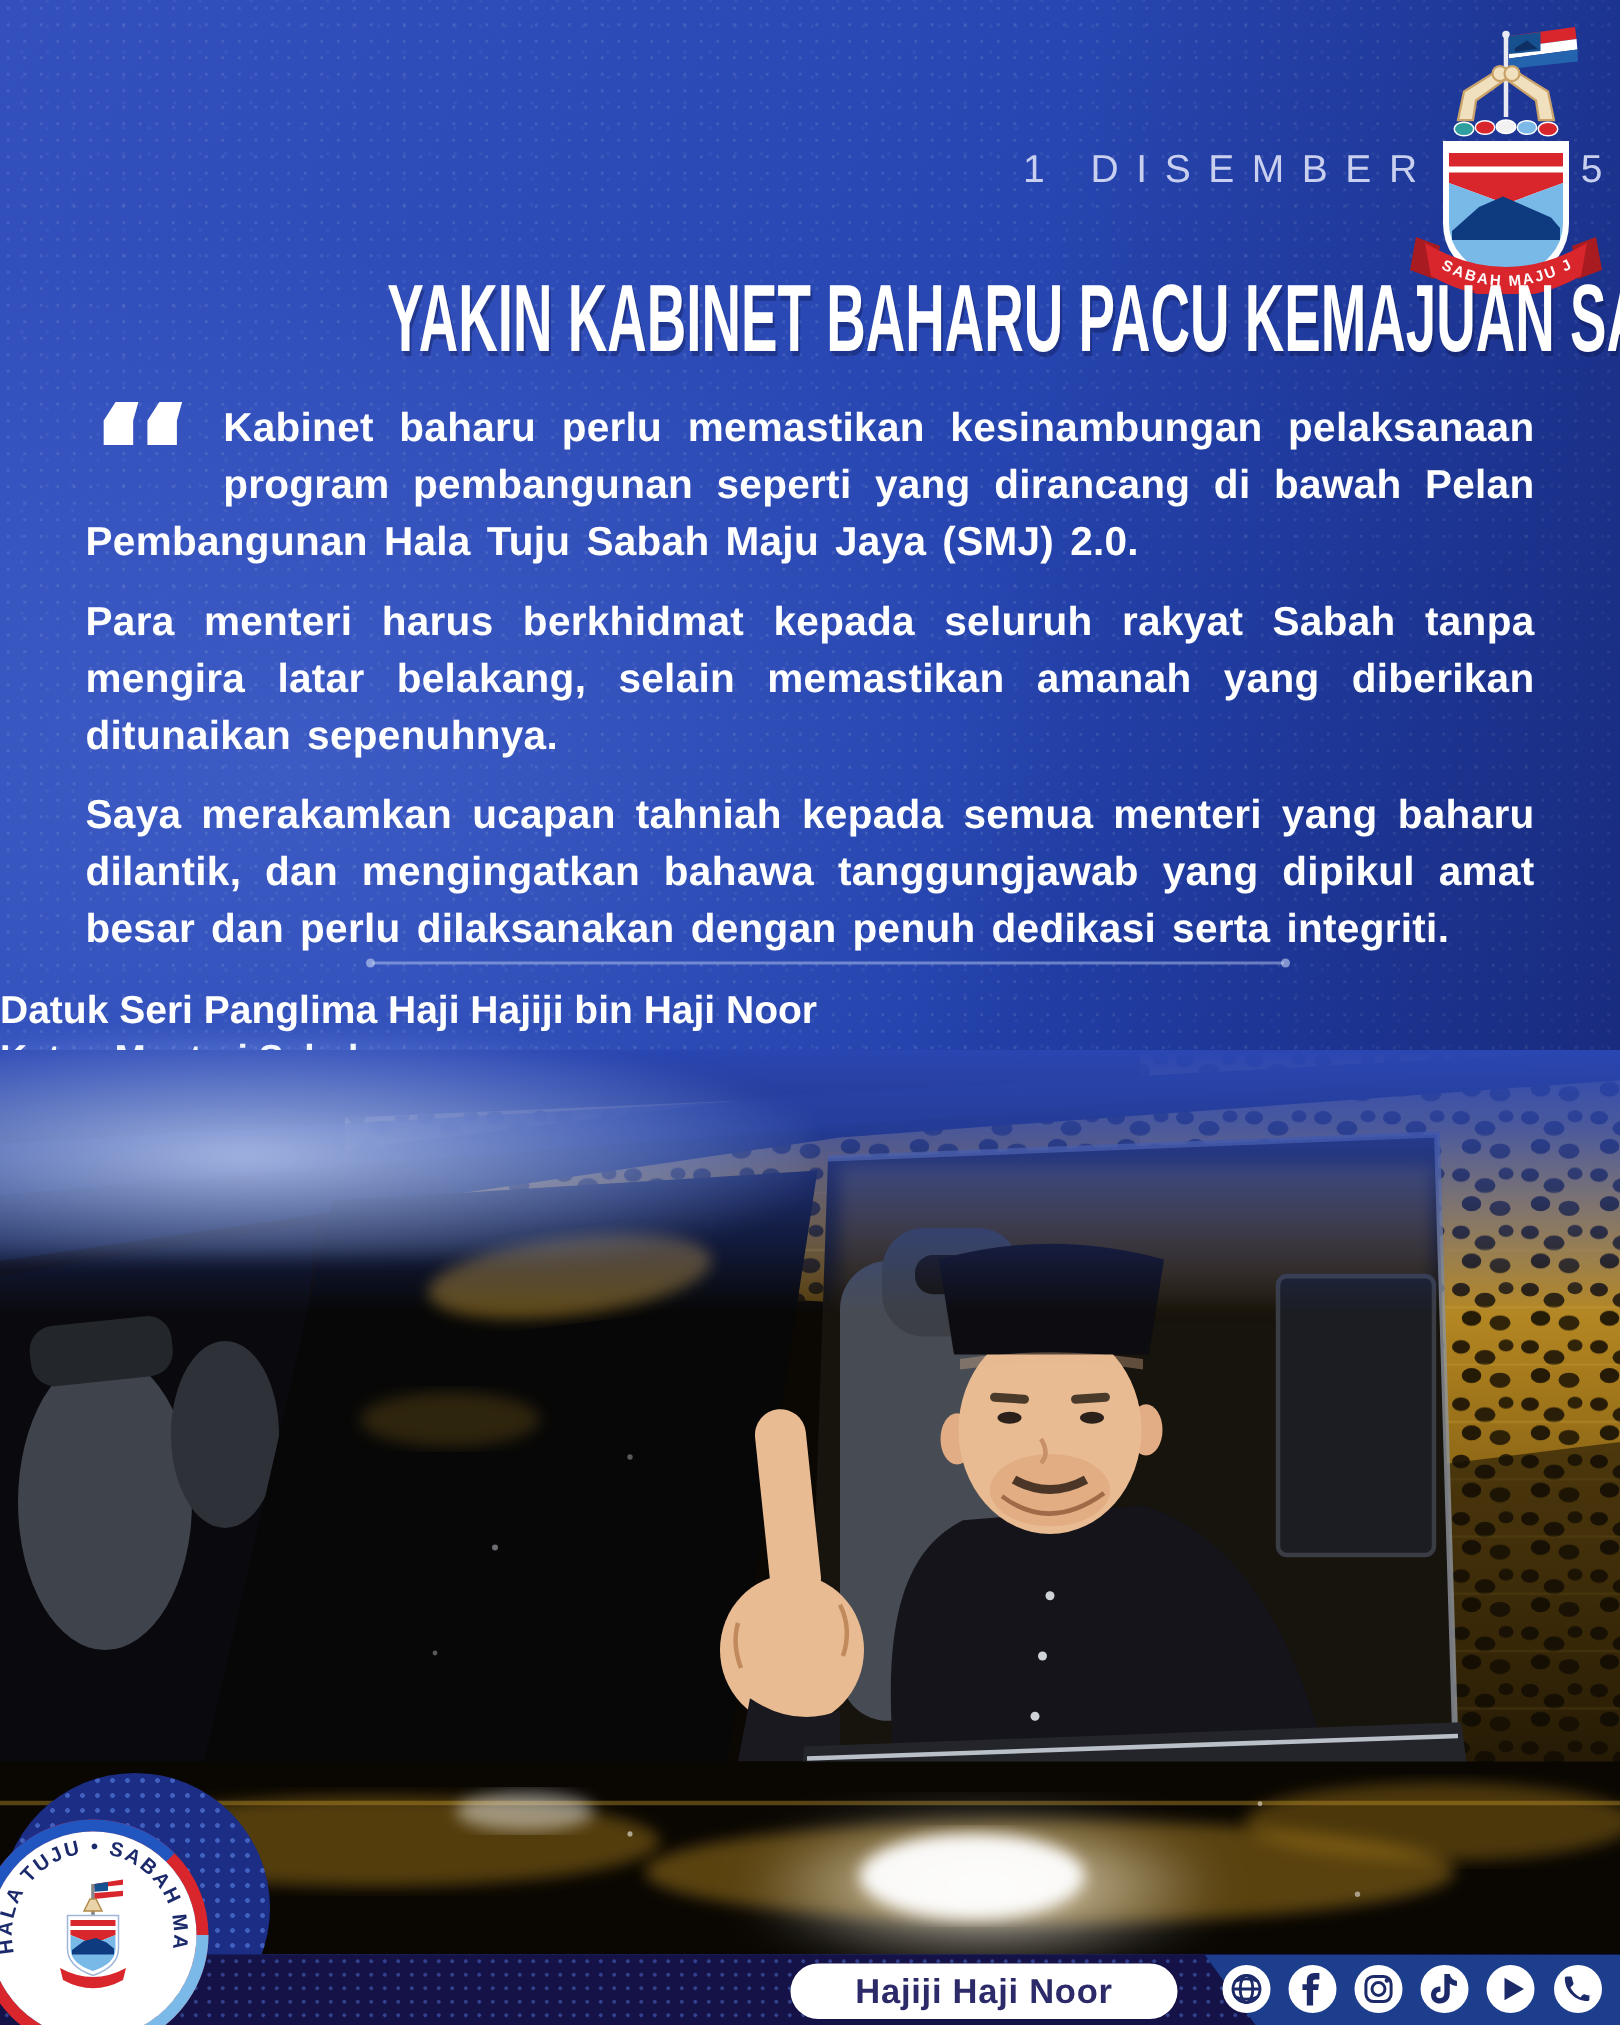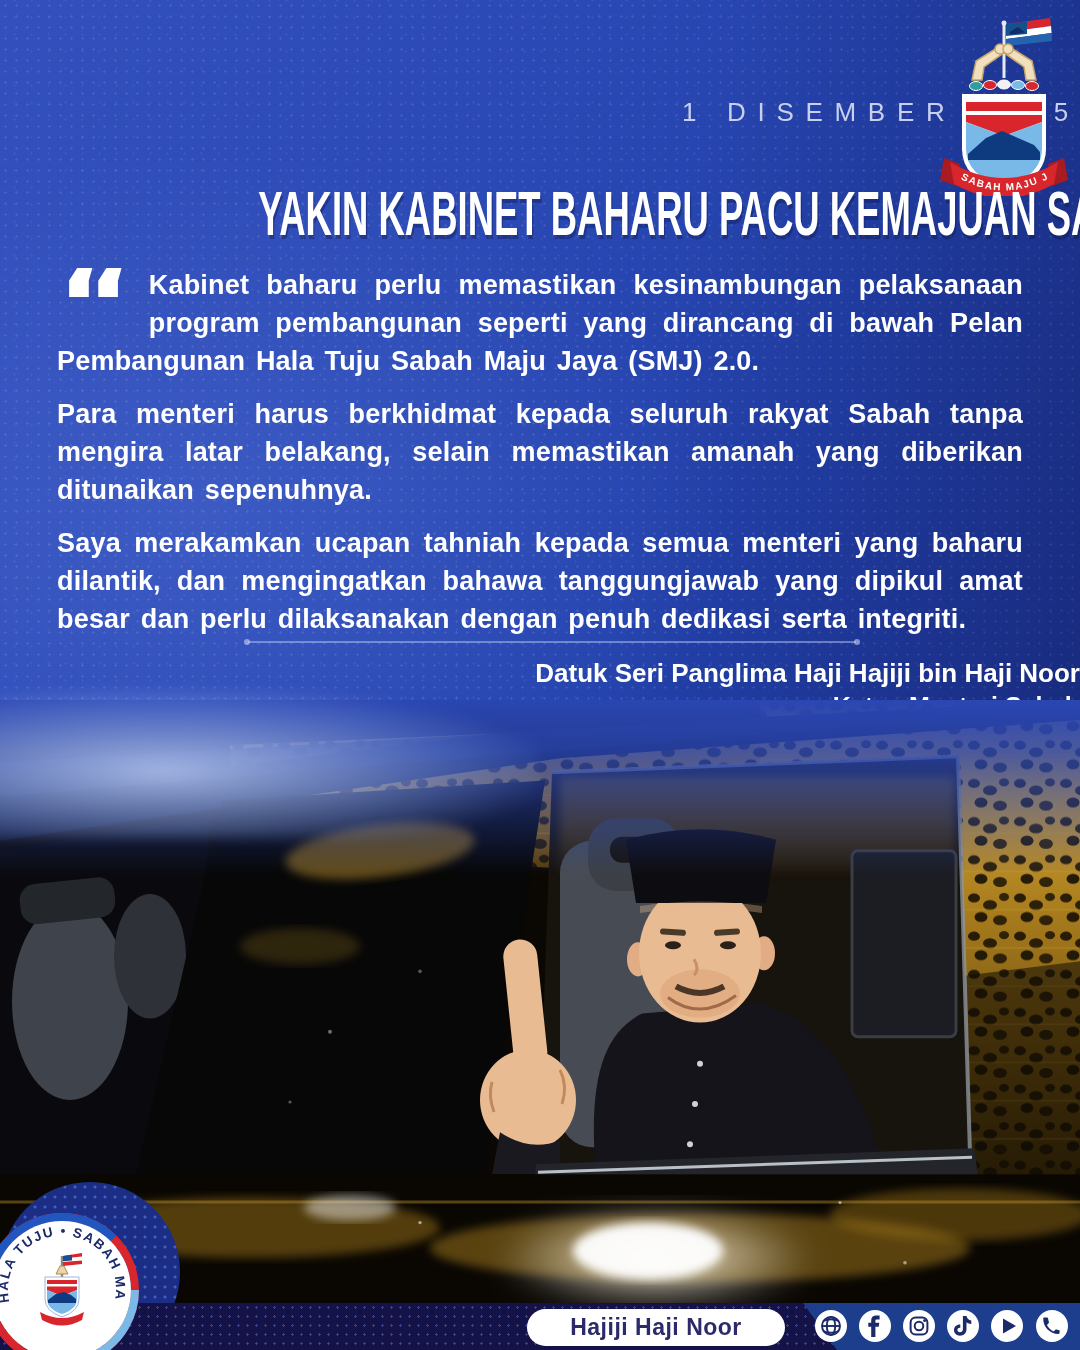--- a/index.html
+++ b/index.html
@@ -33,21 +33,21 @@
            text-align:justify;letter-spacing:0.2px;word-spacing:3px;}
   .qmark{float:left;font-family:"DejaVu Sans",sans-serif;font-weight:700;color:#fff;
          font-size:118px;line-height:74px;margin:2px 14px 0 0;height:62px;overflow:hidden;}
 
   .divider{position:absolute;top:641px;left:248px;width:608px;height:2px;
            background:rgba(200,212,245,0.45);}
   .divider::before,.divider::after{content:"";position:absolute;top:-2px;width:6px;height:6px;
            border-radius:50%;background:rgba(200,212,245,0.6);}
   .divider::before{left:-4px;} .divider::after{right:-4px;}
 
-  .attr{position:absolute;top:656px;left:0;width:100%;text-align:right;color:#fff;}
+  .attr{position:absolute;top:656px;left:0;width:100%;text-align:left;color:#fff;}
   .attr .name{font-size:26px;font-weight:700;line-height:34px;}
   .attr .role{font-size:25px;font-weight:700;line-height:33px;}
 
   
   .photo{position:absolute;left:0;top:700px;width:1080px;height:603px;display:block;}
   .photo-fade{position:absolute;left:0;top:700px;width:1080px;height:175px;pointer-events:none;
       background:linear-gradient(180deg, rgba(42,70,178,1) 0%, rgba(42,70,178,0.8) 30%, rgba(40,66,170,0) 100%);}
   .haze{position:absolute;left:-40px;top:688px;width:580px;height:150px;pointer-events:none;
       background:radial-gradient(ellipse at 35% 55%, rgba(205,222,255,0.75), rgba(160,190,255,0.25) 55%, rgba(0,0,0,0) 75%);
       filter:blur(6px);}

